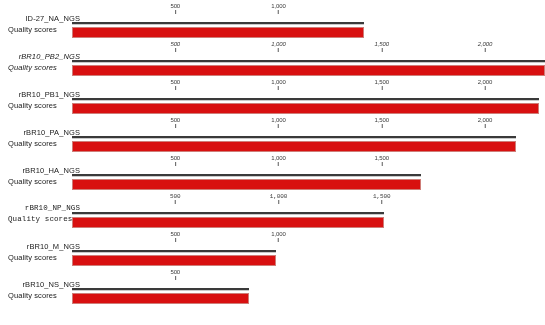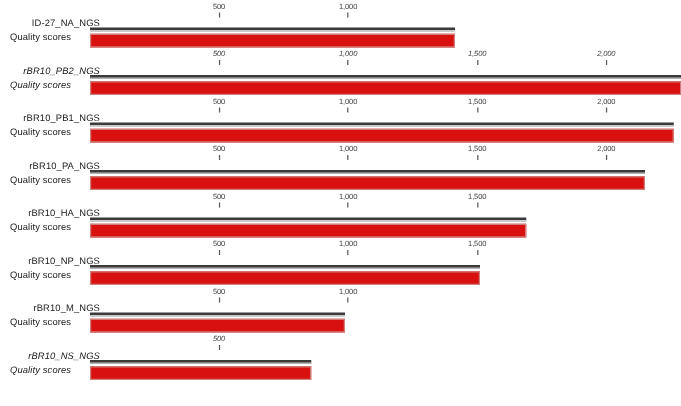--- a/index.html
+++ b/index.html
@@ -246,21 +246,21 @@
           </div>
           <div class="tick" style="left: 309.75px;">
             <span class="tick-label">1,500</span>
             <span class="tick-mark"></span>
           </div>
         </div>
         <div class="ruler" style="width: 348.985px;"></div>
         <div class="qbar" style="width: 348.985px; background: rgb(216, 16, 16);"></div>
       </div>
     </div>
-    <div class="track" style="top: 193px;">
+    <div class="track" style="top: 193px; font-family: Liberation Mono, monospace;">
       <div class="label-col">
         <div class="seq-name">rBR10_NP_NGS</div>
         <div class="score-name">Quality scores</div>
       </div>
       <div class="plot-col">
         <div class="axis">
           <div class="tick" style="left: 103.25px;">
             <span class="tick-label">500</span>
             <span class="tick-mark"></span>
           </div>
@@ -290,21 +290,21 @@
           </div>
           <div class="tick" style="left: 206.5px;">
             <span class="tick-label">1,000</span>
             <span class="tick-mark"></span>
           </div>
         </div>
         <div class="ruler" style="width: 204.435px;"></div>
         <div class="qbar" style="width: 204.435px; background: rgb(216, 16, 16);"></div>
       </div>
     </div>
-    <div class="track" style="top: 269px; font-style: italic;">
+    <div class="track" style="top: 269px;">
       <div class="label-col">
         <div class="seq-name">rBR10_NS_NGS</div>
         <div class="score-name">Quality scores</div>
       </div>
       <div class="plot-col">
         <div class="axis">
           <div class="tick" style="left: 103.25px;">
             <span class="tick-label">500</span>
             <span class="tick-mark"></span>
           </div>

